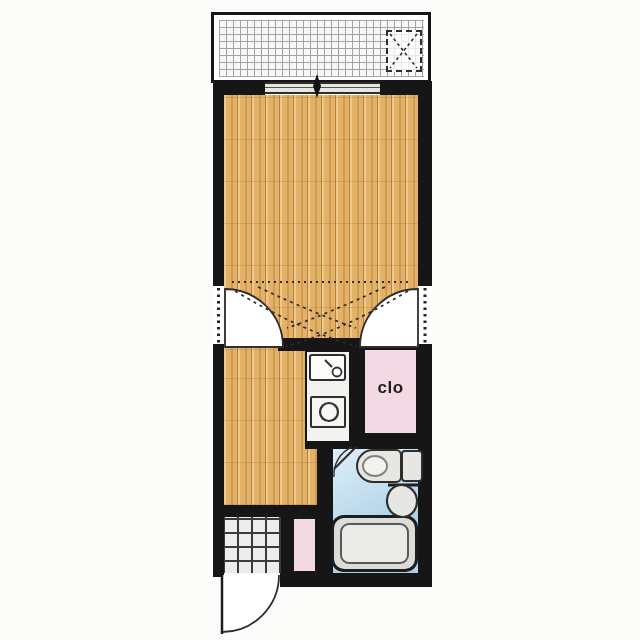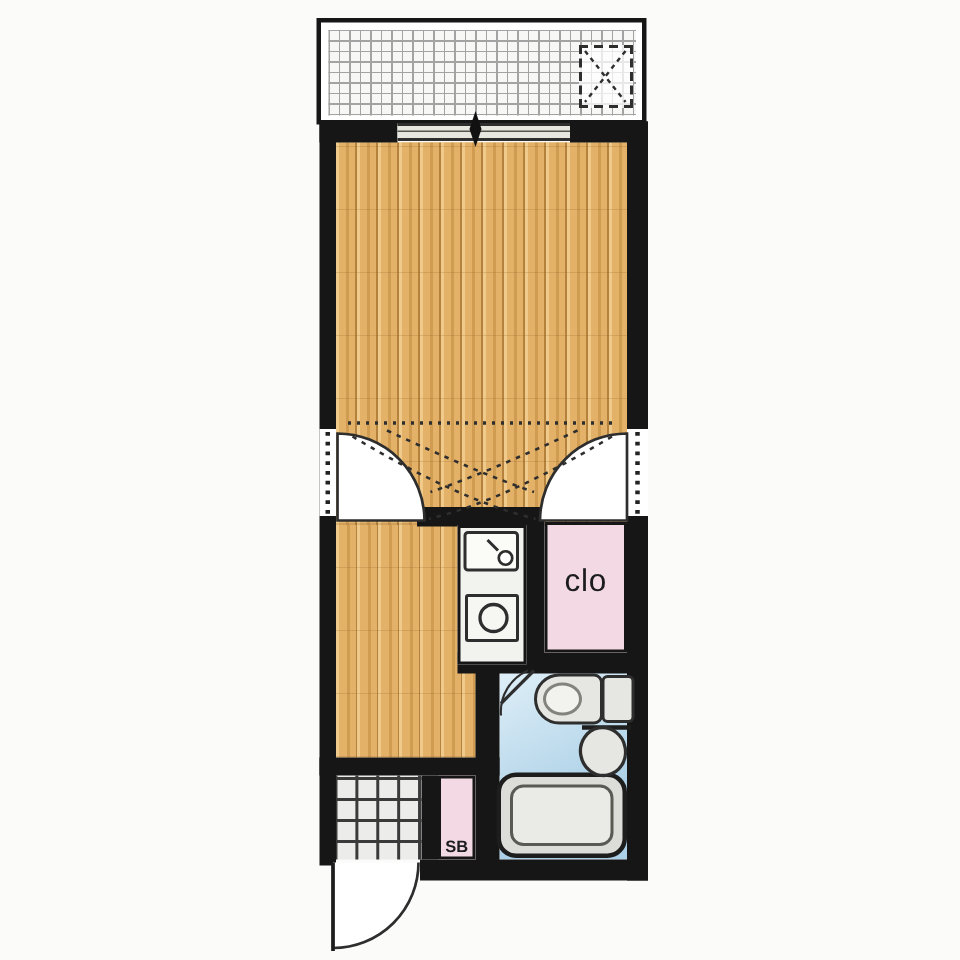--- a/index.html
+++ b/index.html
@@ -56,22 +56,22 @@
       repeating-linear-gradient(90deg, var(--entrance_line) 0 2px, rgba(0,0,0,0) 2px 14px);
     background-position:3px 3px;
   }
 
   
   .window{left:265px;top:82px;width:115px;height:12px;background:#e7e7df;border-top:2px solid var(--outline);border-bottom:2px solid var(--outline);}
   .window::after{content:"";position:absolute;left:0;right:0;top:3px;height:1px;background:#55554f;}
 
   
   .closet{left:363px;top:348px;width:55px;height:87px;background:var(--pink);border:2px solid var(--wall);display:flex;align-items:center;justify-content:center;}
-  .closet-label{font-weight:normal;font-size:21px;color:var(--label_dark);letter-spacing:0.5px;margin-top:-8px;}
-  .shoebox{left:292px;top:517px;width:25px;height:56px;background:var(--pink);border:2px solid var(--wall);display:flex;align-items:flex-end;justify-content:center;}
+  .closet-label{font-weight:bold;font-size:17px;color:var(--label_dark);letter-spacing:0.5px;margin-top:-8px;}
+  .shoebox{left:292px;top:517px;width:25px;height:56px;background:var(--pink);border:2px solid var(--wall);display:flex;align-items:flex-start;justify-content:center;}
   .shoebox-label{font-weight:bold;font-size:11px;color:var(--label_dark);margin-top:-10px;}
 
   
   .kitchen-unit{left:305px;top:350px;width:46px;height:93px;background:#f2f2ee;border:2px solid var(--wall);}
   .kitchen-sink{left:309px;top:354px;width:37px;height:27px;background:#fbfbf8;border:2px solid var(--outline);border-radius:3px;}
   .stove{left:310px;top:396px;width:36px;height:32px;background:#f6f6f2;border:2px solid var(--outline);border-radius:2px;}
 
   
   .toilet-tank{left:401px;top:450px;width:22px;height:32px;background:var(--fixture_fill);border:2px solid var(--outline);border-radius:4px;}
   .toilet-bowl{left:356px;top:449px;width:46px;height:34px;background:var(--fixture_fill);border:2px solid var(--outline);border-radius:17px 6px 6px 17px;}

